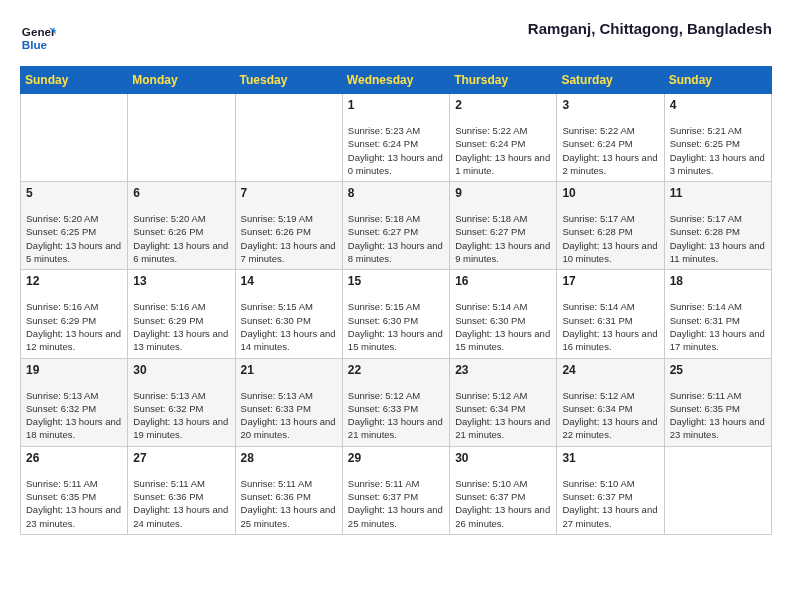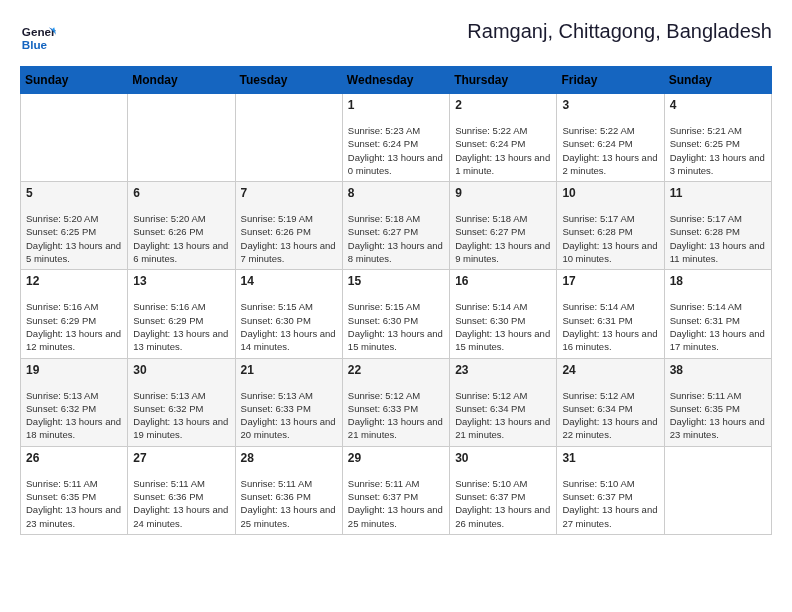--- a/index.html
+++ b/index.html
@@ -27,32 +27,32 @@
     }
     .title-area {
       text-align: right;
     }
     .month-title {
       font-size: 36px;
       font-weight: bold;
       color: #1a1a2e;
     }
     .location-title {
-      font-size: 20px;
-      font-weight: normal;
+      font-size: 15px;
+      font-weight: bold;
       color: #1a1a2e;
     }
     .calendar-table {
       width: 100%;
       border-collapse: collapse;
       table-layout: fixed;
     }
     .calendar-table th {
       background-color: #1565C0;
-      color: #000000;
+      color: #fde047;
       font-size: 12px;
       font-weight: bold;
       padding: 6px 4px;
       text-align: left;
       border: 1px solid #1565C0;
       margin-left: 33px;
     }
     .calendar-table td {
       vertical-align: top;
       border: 1px solid #ccc;
@@ -101,21 +101,21 @@
 </div>
 
 <table class="calendar-table">
   <thead>
     <tr>
     <th>Sunday</th>
         <th>Monday</th>
         <th>Tuesday</th>
         <th>Wednesday</th>
         <th>Thursday</th>
-        <th>Friday</th>
+        <th>Saturday</th>
         <th>Sunday</th>
       </tr>
   </thead>
   <tbody id="calendar-body">
   <tr>
         <td class="empty-cell"></td>
         <td class="empty-cell"></td>
         <td class="empty-cell"></td>
         <td>
           <div class="day-number">1</div>
@@ -213,21 +213,21 @@
         </td>
         <td>
           <div class="day-number">23</div>
           <div class="day-info">Sunrise: 5:12 AM<br>Sunset: 6:34 PM<br>Daylight: 13 hours and 21 minutes.</div>
         </td>
         <td>
           <div class="day-number">24</div>
           <div class="day-info">Sunrise: 5:12 AM<br>Sunset: 6:34 PM<br>Daylight: 13 hours and 22 minutes.</div>
         </td>
         <td>
-          <div class="day-number">38</div>
+          <div class="day-number">25</div>
           <div class="day-info">Sunrise: 5:11 AM<br>Sunset: 6:35 PM<br>Daylight: 13 hours and 23 minutes.</div>
         </td>
       </tr>
       <tr>
         <td>
           <div class="day-number">26</div>
           <div class="day-info">Sunrise: 5:11 AM<br>Sunset: 6:35 PM<br>Daylight: 13 hours and 23 minutes.</div>
         </td>
         <td>
           <div class="day-number">27</div>

